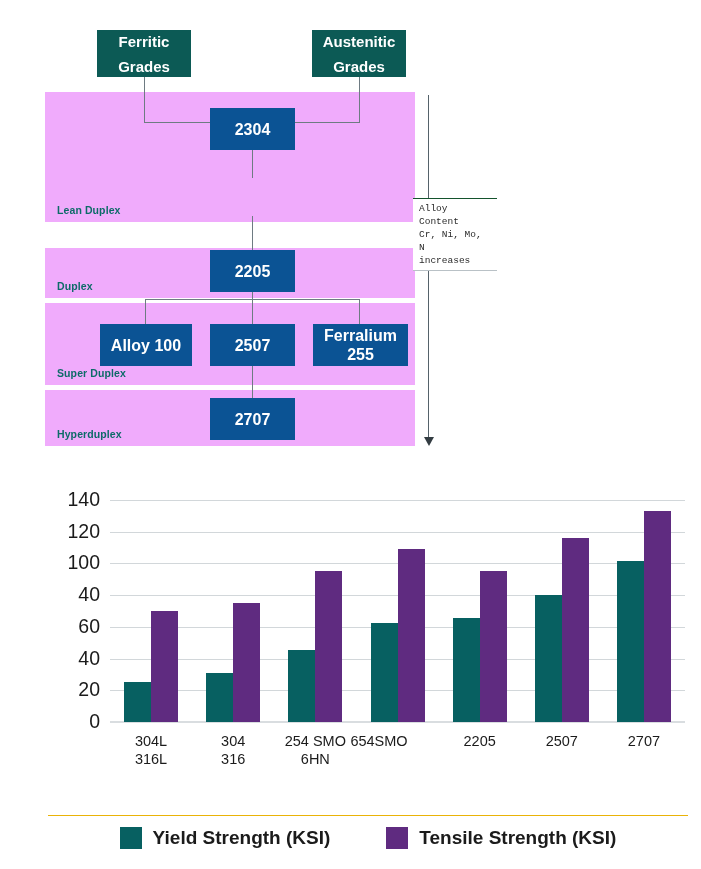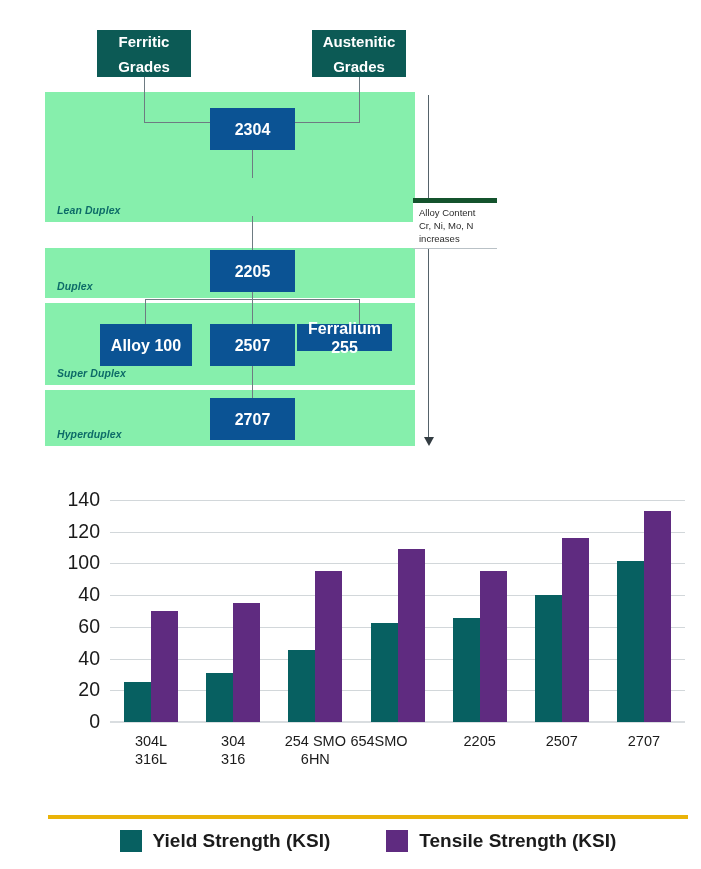--- a/index.html
+++ b/index.html
@@ -16,22 +16,21 @@
   }
 
   
   #diagram {
     position: absolute;
     left: 0; top: 0;
     width: 701px; height: 460px;
   }
   .band {
     position: absolute;
-    background: #86efac;
-    font-style: italic;
+    background: #f0abfc;
   }
   .band-label {
     position: absolute;
     left: 12px;
     bottom: 6px;
     font-size: 10.5px;
     font-weight: bold;
     color: #0d6b68;
     letter-spacing: 0.1px;
     white-space: nowrap;
@@ -87,22 +86,23 @@
   }
   .arrow-note {
     position: absolute;
     font-size: 9.5px;
     line-height: 13px;
     color: #2b2b2b;
     background: #ffffff;
     padding: 3px 4px 3px 6px;
     white-space: pre-line;
     z-index: 5;
-    border-top: 5px solid #14532d;
+    border-top: 1px solid #14532d;
     border-bottom: 1px solid #b9c1c6;
+    font-family: Liberation Mono, monospace;
   }
 
   
   #chart {
     position: absolute;
     left: 0; top: 462px;
     width: 701px; height: 407px;
   }
   #plot {
     position: absolute;
@@ -154,21 +154,21 @@
     line-height: 18px;
     white-space: pre-line;
     transform: translateX(-50%);
   }
 
   #legend {
     position: absolute;
     left: 48px;
     top: 353px;
     width: 640px;
-    border-top: 4px solid #eab308;
+    border-top: 1px solid #eab308;
     padding-top: 11px;
     display: flex;
     justify-content: center;
     gap: 56px;
   }
   .legend-item {
     display: flex;
     align-items: center;
     gap: 11px;
   }
@@ -218,21 +218,21 @@
   <div class="gbox" style="left:97px; top:30px; width:94px; height:47px;">Ferritic
 Grades</div>
   <div class="gbox" style="left:312px; top:30px; width:94px; height:47px;">Austenitic
 Grades</div>
 
   <div class="bbox" style="left:210px; top:102px; width:85px; height:42px;margin-top:6px;">2304</div>
   <div class="bbox" style="left:210px; top:250px; width:85px; height:42px;">2205</div>
   <div class="bbox" style="left:100px; top:324px; width:92px; height:42px;">Alloy
 100</div>
   <div class="bbox" style="left:210px; top:324px; width:85px; height:42px;">2507</div>
-  <div class="bbox" style="left:297px; top:324px; width:95px; height:27px;">Ferralium
+  <div class="bbox" style="left:313px; top:324px; width:95px; height:42px;">Ferralium
 255</div>
   <div class="bbox" style="left:210px; top:398px; width:85px; height:42px;">2707</div>
 
   <div class="arrow-line" style="left:428px; top:95px; height:345px;"></div>
   <div class="arrow-head" style="left:424px; top:437px;"></div>
   <div class="arrow-note" style="left:413px; top:198px; width:74px;">Alloy Content
 Cr, Ni, Mo, N
 increases</div>
 </div>
 

